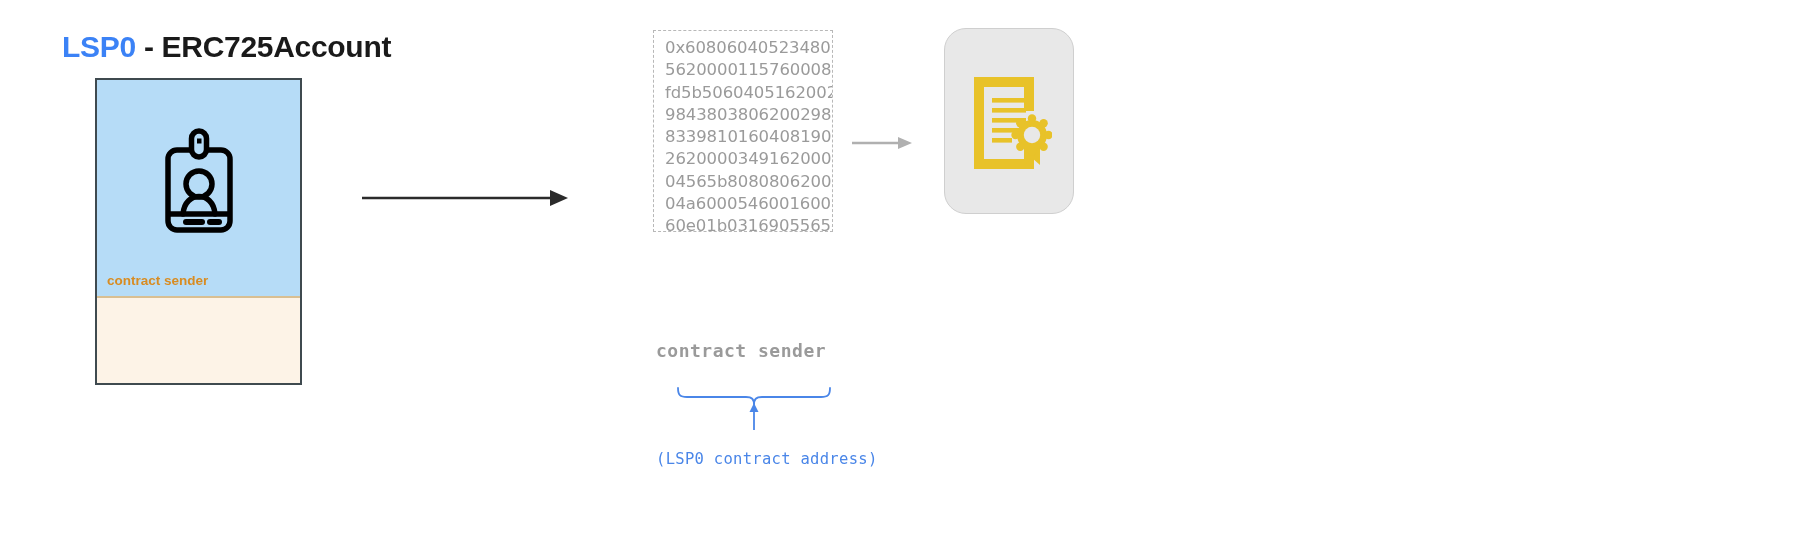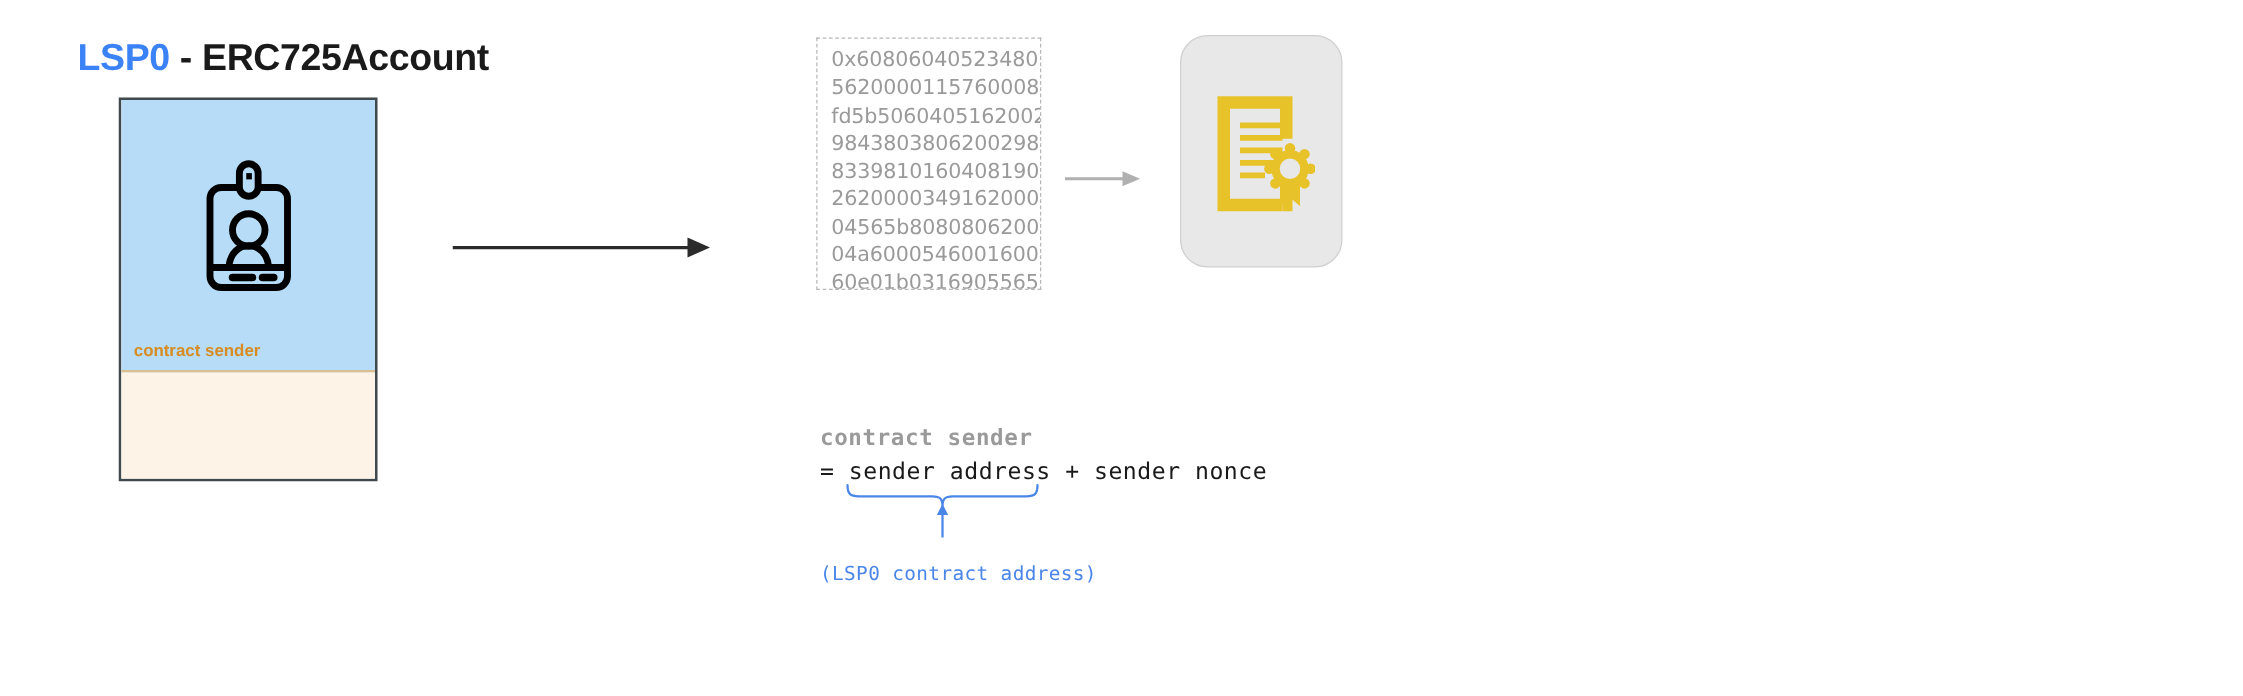--- a/index.html
+++ b/index.html
@@ -294,21 +294,20 @@
           <circle cx="54.3" cy="54.3" r="4.2"></circle>
         </g>
         <circle cx="66" cy="66" r="8.2" fill="#e8e8e8"></circle>
       </svg>
     </div>
   </div>
 
 
   <div class="formula">
     <div class="formula-title">contract sender</div>
-    <div class="formula-body">= sender address + sender nonce</div>
   </div>
 
   <div class="brace-wrap">
     <svg viewBox="0 0 156 46" width="156" height="46" aria-hidden="true">
       <path d="M2 2 C2 9 4 11 11 11 L70 11 C76 11 78 13 78 19 C78 13 80 11 86 11 L145 11 C152 11 154 9 154 2" fill="none" stroke="#4a86e8" stroke-width="1.8" stroke-linecap="round"></path>
       <line x1="78" y1="44" x2="78" y2="21" stroke="#4a86e8" stroke-width="1.8"></line>
       <polygon points="78,17 73.5,26 82.5,26" fill="#4a86e8"></polygon>
     </svg>
   </div>
 

